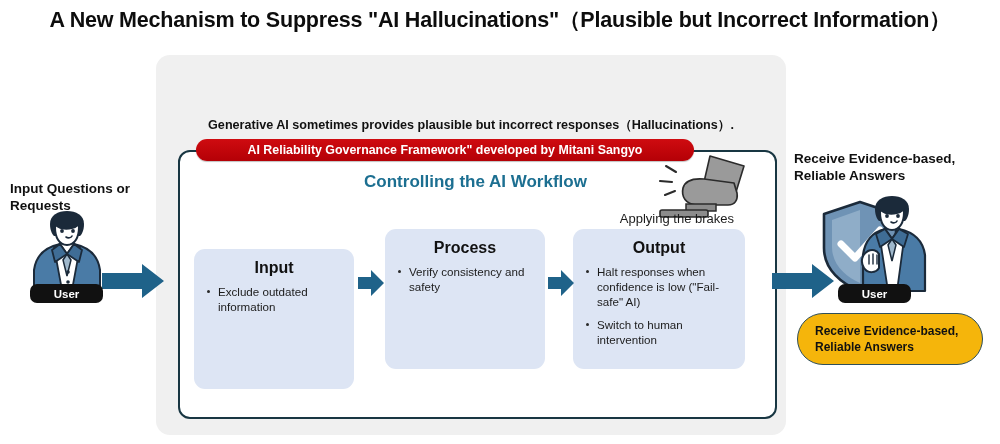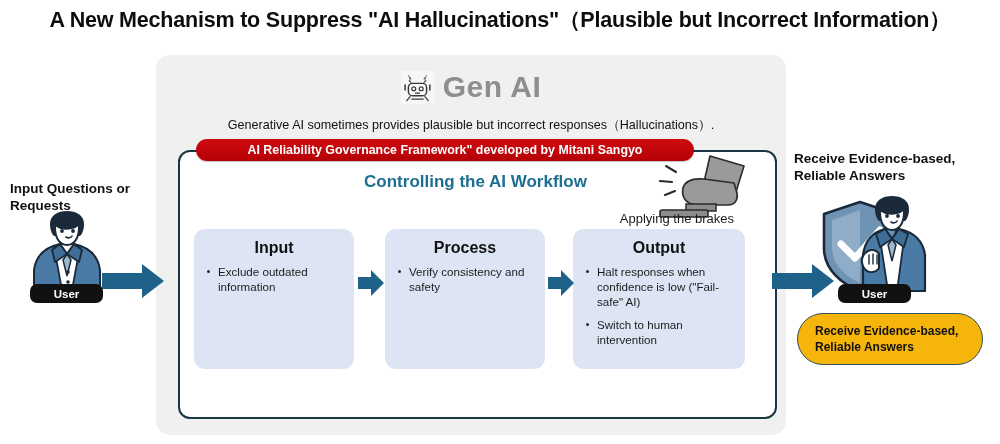--- a/index.html
+++ b/index.html
@@ -36,21 +36,21 @@
   .genai .robot{
     width:33px;height:33px;display:block;
   }
   .genai .label{
     font-size:30px;font-weight:bold;color:#8e8e8e;letter-spacing:0.5px;
   }
 
   
   .caption{
     position:absolute;left:156px;top:117px;width:630px;
-    text-align:center;font-size:12.6px;font-weight:normal;color:#111;
+    text-align:center;font-size:12.6px;font-weight:bold;color:#111;
     white-space:nowrap;
   }
 
   
   .ribbon{
     position:absolute;left:196px;top:139px;width:498px;height:22px;
     background:linear-gradient(#cf0b10,#b40006);
     border-radius:11px;
     display:flex;align-items:center;justify-content:center;
     color:#ffffff;font-size:12.4px;font-weight:bold;
@@ -82,21 +82,21 @@
     position:absolute;left:604px;top:211px;width:130px;text-align:right;
     font-size:13px;color:#1b1b1b;z-index:5;white-space:nowrap;
   }
 
   
   .card{
     position:absolute;top:229px;height:140px;
     background:#dde5f4;border-radius:11px;z-index:4;
     box-sizing:border-box;padding:10px 12px 0 12px;
   }
-  #card-input{left:194px;width:160px;}
+  #card-input{left:194px;width:160px;margin-top:20px;}
   #card-process{left:385px;width:160px;}
   #card-output{left:573px;width:172px;}
 
   .card h3{
     margin:0 0 8px 0;text-align:center;
     font-size:16px;font-weight:bold;color:#111;
   }
   .card ul{margin:0;padding:0;list-style:none;}
   .card li{
     position:relative;padding-left:12px;margin-bottom:9px;
@@ -144,37 +144,20 @@
 </style>
 </head>
 <body>
 
 <div class="stage">
 
   <div class="title">A New Mechanism to Suppress "AI Hallucinations"（Plausible but Incorrect Information）</div>
 
   <div class="panel"></div>
 
-  <div class="genai">
-    <span class="robot">
-      <svg class="robot" viewBox="0 0 40 40" xmlns="http://www.w3.org/2000/svg">
-        <rect x="0" y="0" width="40" height="40" fill="#f7f7f7"></rect>
-        <path d="M8 4 L13 10 L10 10 L14 16 L8.5 11.5 L11.5 11.5 Z" fill="#3a3a3a"></path>
-        <path d="M32 4 L27 10 L30 10 L26 16 L31.5 11.5 L28.5 11.5 Z" fill="#3a3a3a"></path>
-        <rect x="9" y="15" width="22" height="15" rx="5" ry="5" fill="#ffffff" stroke="#3a3a3a" stroke-width="1.8"></rect>
-        <circle cx="15.5" cy="21.5" r="2.4" fill="none" stroke="#3a3a3a" stroke-width="1.5"></circle>
-        <circle cx="24.5" cy="21.5" r="2.4" fill="none" stroke="#3a3a3a" stroke-width="1.5"></circle>
-        <rect x="17" y="26" width="6" height="1.6" fill="#3a3a3a"></rect>
-        <path d="M5 17 L5 23 M35 17 L35 23" stroke="#3a3a3a" stroke-width="1.8" stroke-linecap="round"></path>
-        <path d="M11 31 L7 36 M29 31 L33 36" stroke="#3a3a3a" stroke-width="1.5" stroke-linecap="round"></path>
-        <path d="M13 34 L27 34" stroke="#3a3a3a" stroke-width="1.5" stroke-linecap="round"></path>
-      </svg>
-    </span>
-    <span class="label">Gen AI</span>
-  </div>
 
   <div class="caption">Generative AI sometimes provides plausible but incorrect responses（Hallucinations）.</div>
 
   <div class="innerbox"></div>
 
   <div class="ribbon">AI Reliability Governance Framework" developed by Mitani Sangyo</div>
 
   <div class="flowtitle">Controlling the AI Workflow</div>
 
   <div class="brake">

